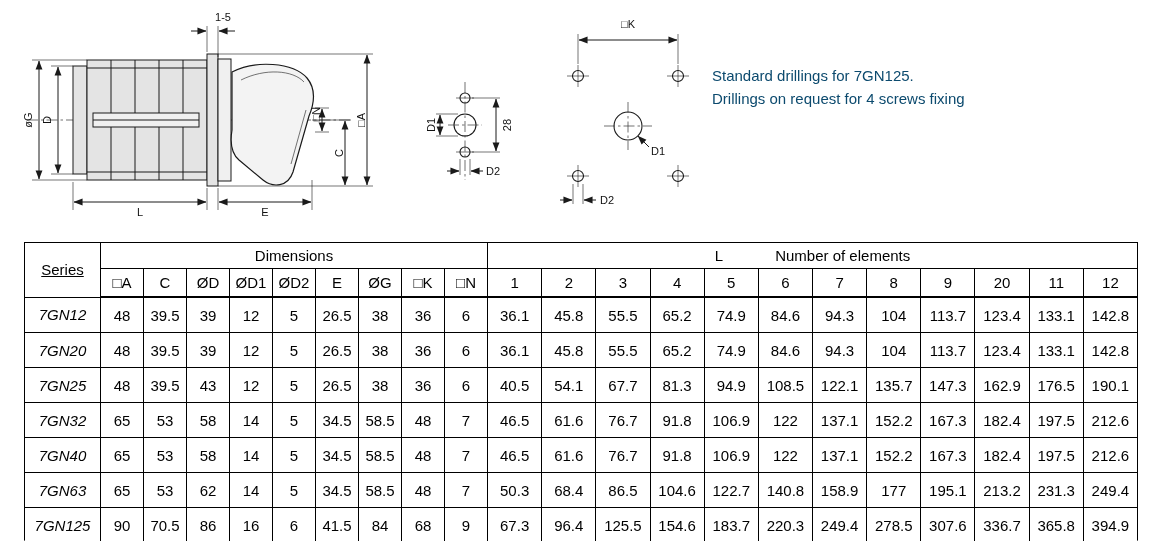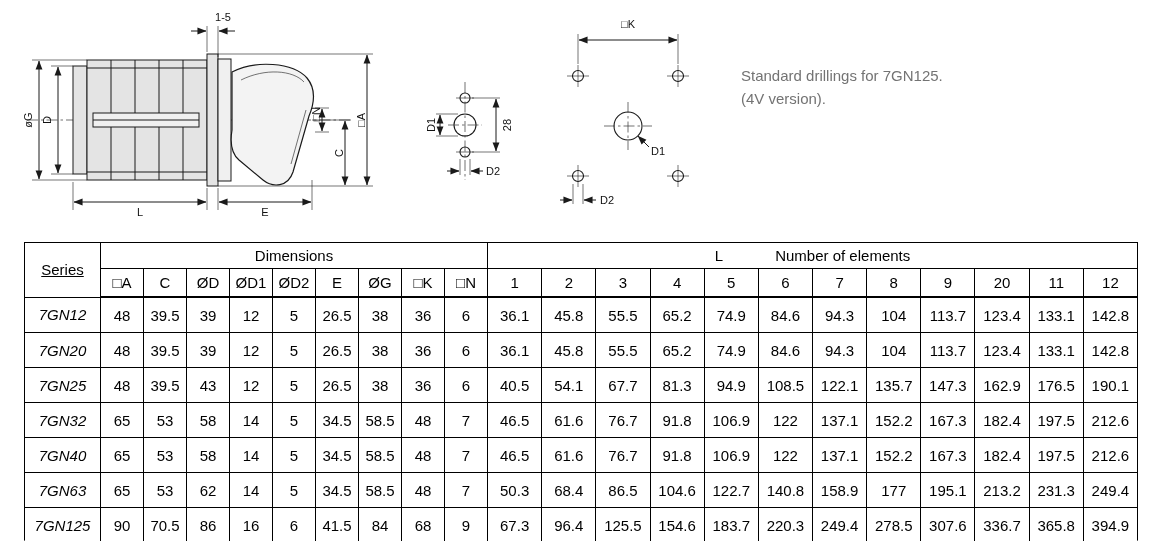--- a/index.html
+++ b/index.html
@@ -10,21 +10,21 @@
   .d2{left:420px;top:78px;}
   .d3{left:548px;top:14px;}
   .part {fill:#e4e4e4;stroke:#1a1a1a;stroke-width:1;}
   .part2{fill:#f0f0f0;stroke:#1a1a1a;stroke-width:1;}
   .part3{fill:#f3f3f3;stroke:#1a1a1a;stroke-width:1.2;}
   .hole {fill:none;stroke:#1a1a1a;stroke-width:1.1;}
   .ln   {stroke:#1a1a1a;stroke-width:1;fill:none;}
   .thin {stroke:#1a1a1a;stroke-width:0.6;fill:none;}
   .dash {stroke:#333;stroke-width:0.7;fill:none;stroke-dasharray:11 3 2.5 3;}
   svg text{font-size:11px;fill:#111;font-family:"Liberation Sans",sans-serif;}
-  .note{position:absolute;left:712px;top:64px;font-size:15px;line-height:23px;color:#737373;margin-left:29px;}
+  .note{position:absolute;left:712px;top:64px;font-size:15px;line-height:23px;color:#0c4a6e;}
   .spec-table{position:absolute;left:24px;top:242px;width:1114px;border-collapse:collapse;
               table-layout:fixed;background:#fff;}
   .spec-table th,.spec-table td{border:1px solid #000;text-align:center;vertical-align:middle;
       padding:0;font-size:15px;font-weight:400;color:#000;white-space:nowrap;overflow:hidden;}
   .spec-table thead tr:first-child th{height:25px;}
   #col-header-row th{height:27px;border-bottom:2px solid #000;}
   .series-hdr{border-bottom:2px solid #000;text-decoration:underline;}
   .spec-table tbody th,.spec-table tbody td{height:34px;}
   .series-cell{font-weight:700;font-style:italic;}
   .elwrap{display:flex;justify-content:center;align-items:center;gap:52px;}
@@ -161,21 +161,21 @@
 
     <line class="thin" x1="25" y1="170" x2="25" y2="190"></line>
     <line class="thin" x1="35" y1="170" x2="35" y2="190"></line>
     <line class="ln" x1="12" y1="186" x2="24" y2="186" marker-end="url(#arr)"></line>
     <line class="ln" x1="48" y1="186" x2="36" y2="186" marker-end="url(#arr)"></line>
     <text x="52" y="190">D2</text>
   </svg>
 
   <div class="note">
     <div>Standard drillings for 7GN125.</div>
-    <div>(4V version).</div>
+    <div>Drillings on request for 4 screws fixing</div>
   </div>
 
   <table class="spec-table">
     <colgroup>
       <col style="width:76px">
       <col span="9" style="width:43px">
       <col span="12">
     </colgroup>
     <thead>
       <tr>

